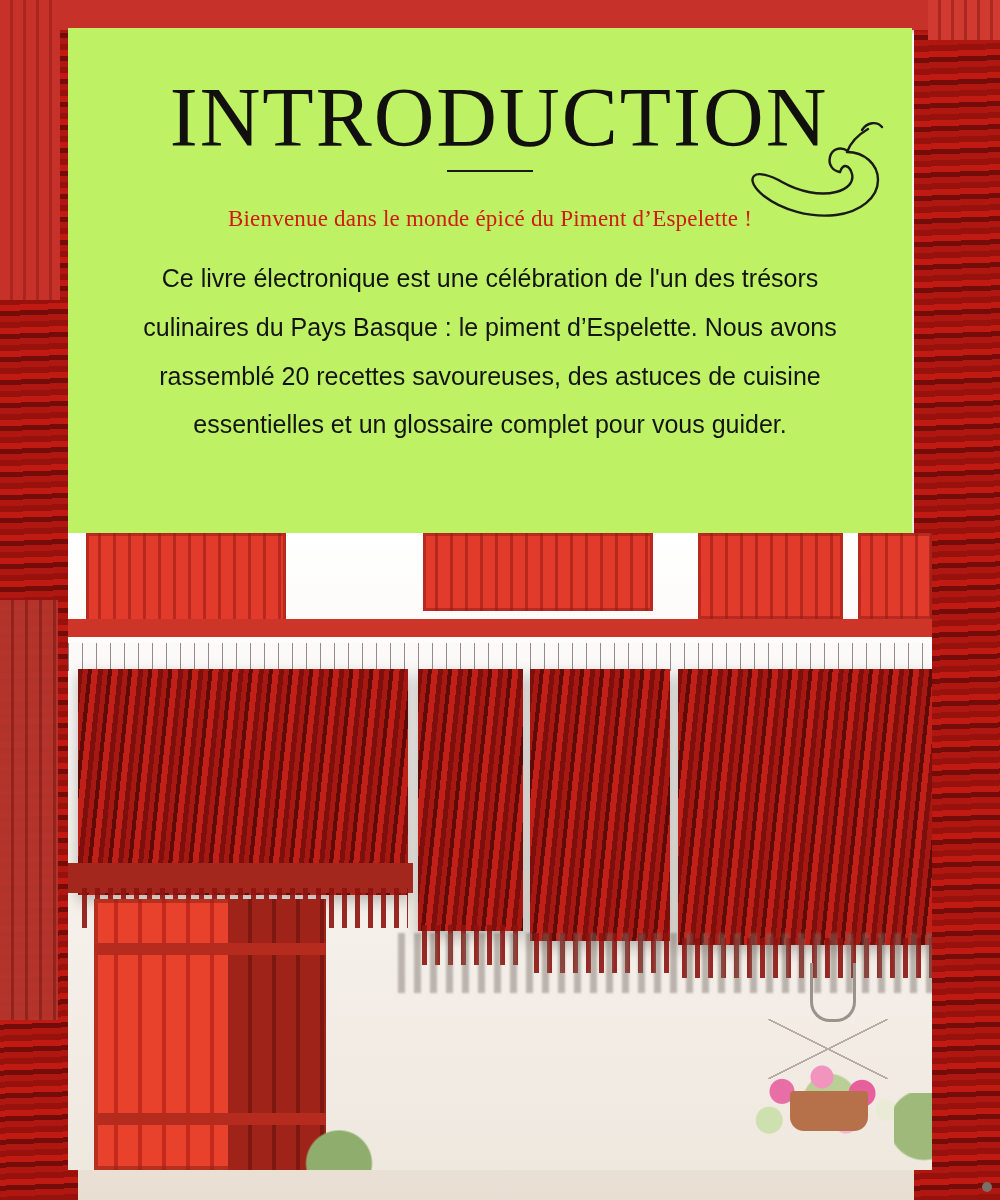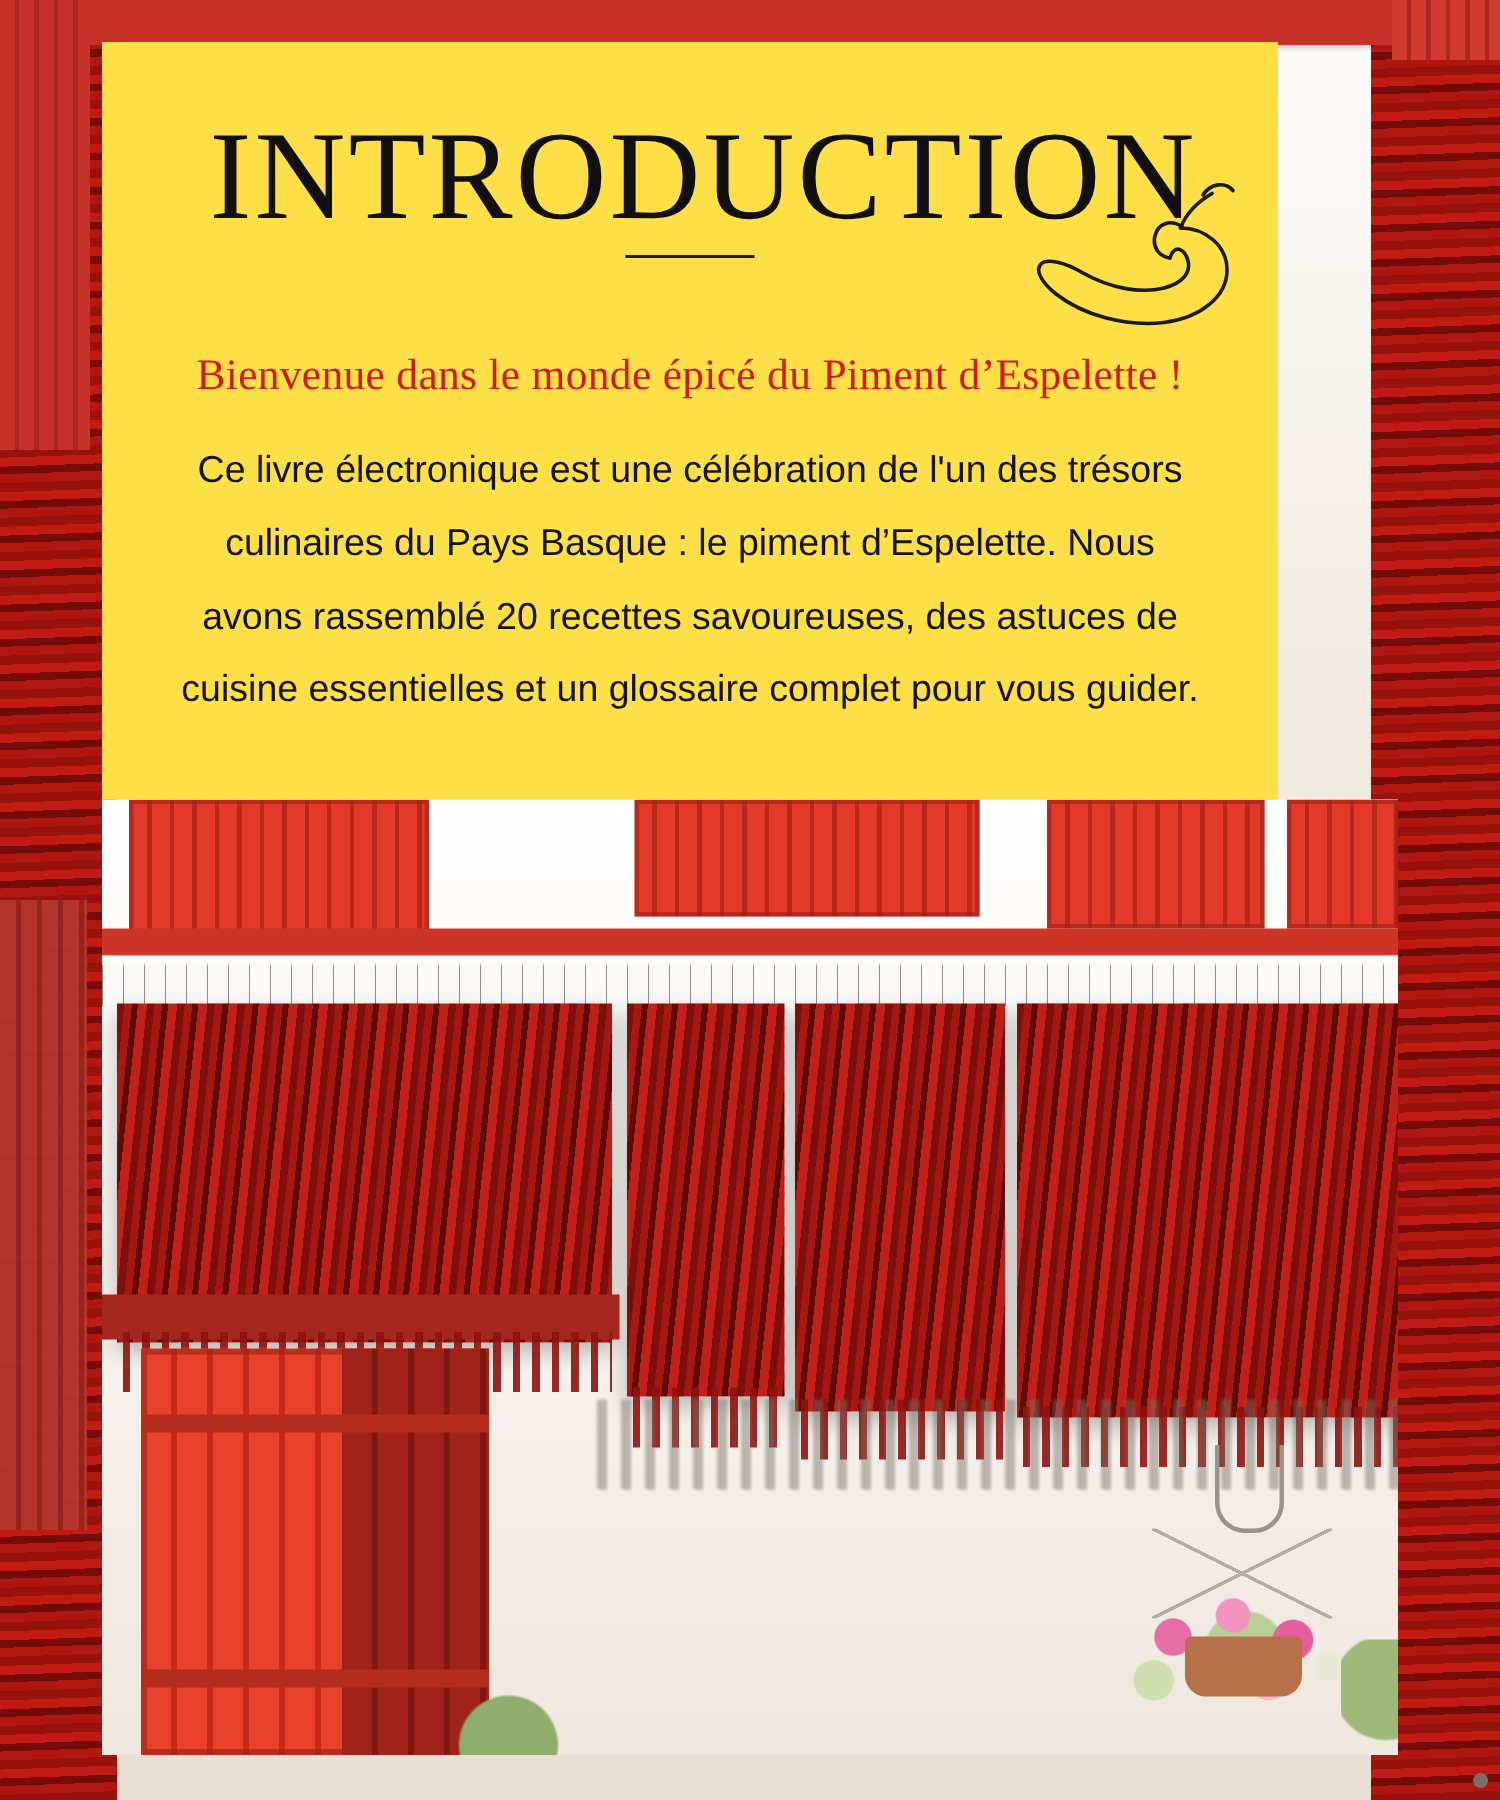--- a/index.html
+++ b/index.html
@@ -86,23 +86,23 @@
     width: 58px; height: 420px;
     background: repeating-linear-gradient(90deg, #b4352c 0 11px, #92241d 11px 14px);
     opacity: .95;
   }
 
   
   .card {
     position: absolute;
     left: 68px;
     top: 28px;
-    width: 784px;
+    width: 844px;
     height: 505px;
-    background: #fde047;
+    background: #bef264;
     z-index: 3;
   }
 
   .title-row {
     position: relative;
     height: 150px;
   }
   .title {
     position: absolute;
     left: 0;
@@ -127,24 +127,24 @@
   }
   .chilli-icon {
     position: absolute;
     right: 22px;
     top: 88px;
     width: 146px;
     height: 110px;
   }
 
   .subtitle {
-    margin-top: 56px;
+    margin-top: 28px;
     text-align: center;
     font-family: "Liberation Serif", "DejaVu Serif", serif;
-    font-size: 29px;
+    font-size: 23px;
     color: #d01a12;
     letter-spacing: .2px;
   }
 
   .body-text {
     margin: 22px 52px 0 52px;
     text-align: center;
     font-family: "Liberation Sans", sans-serif;
     font-size: 25px;
     line-height: 1.95;

